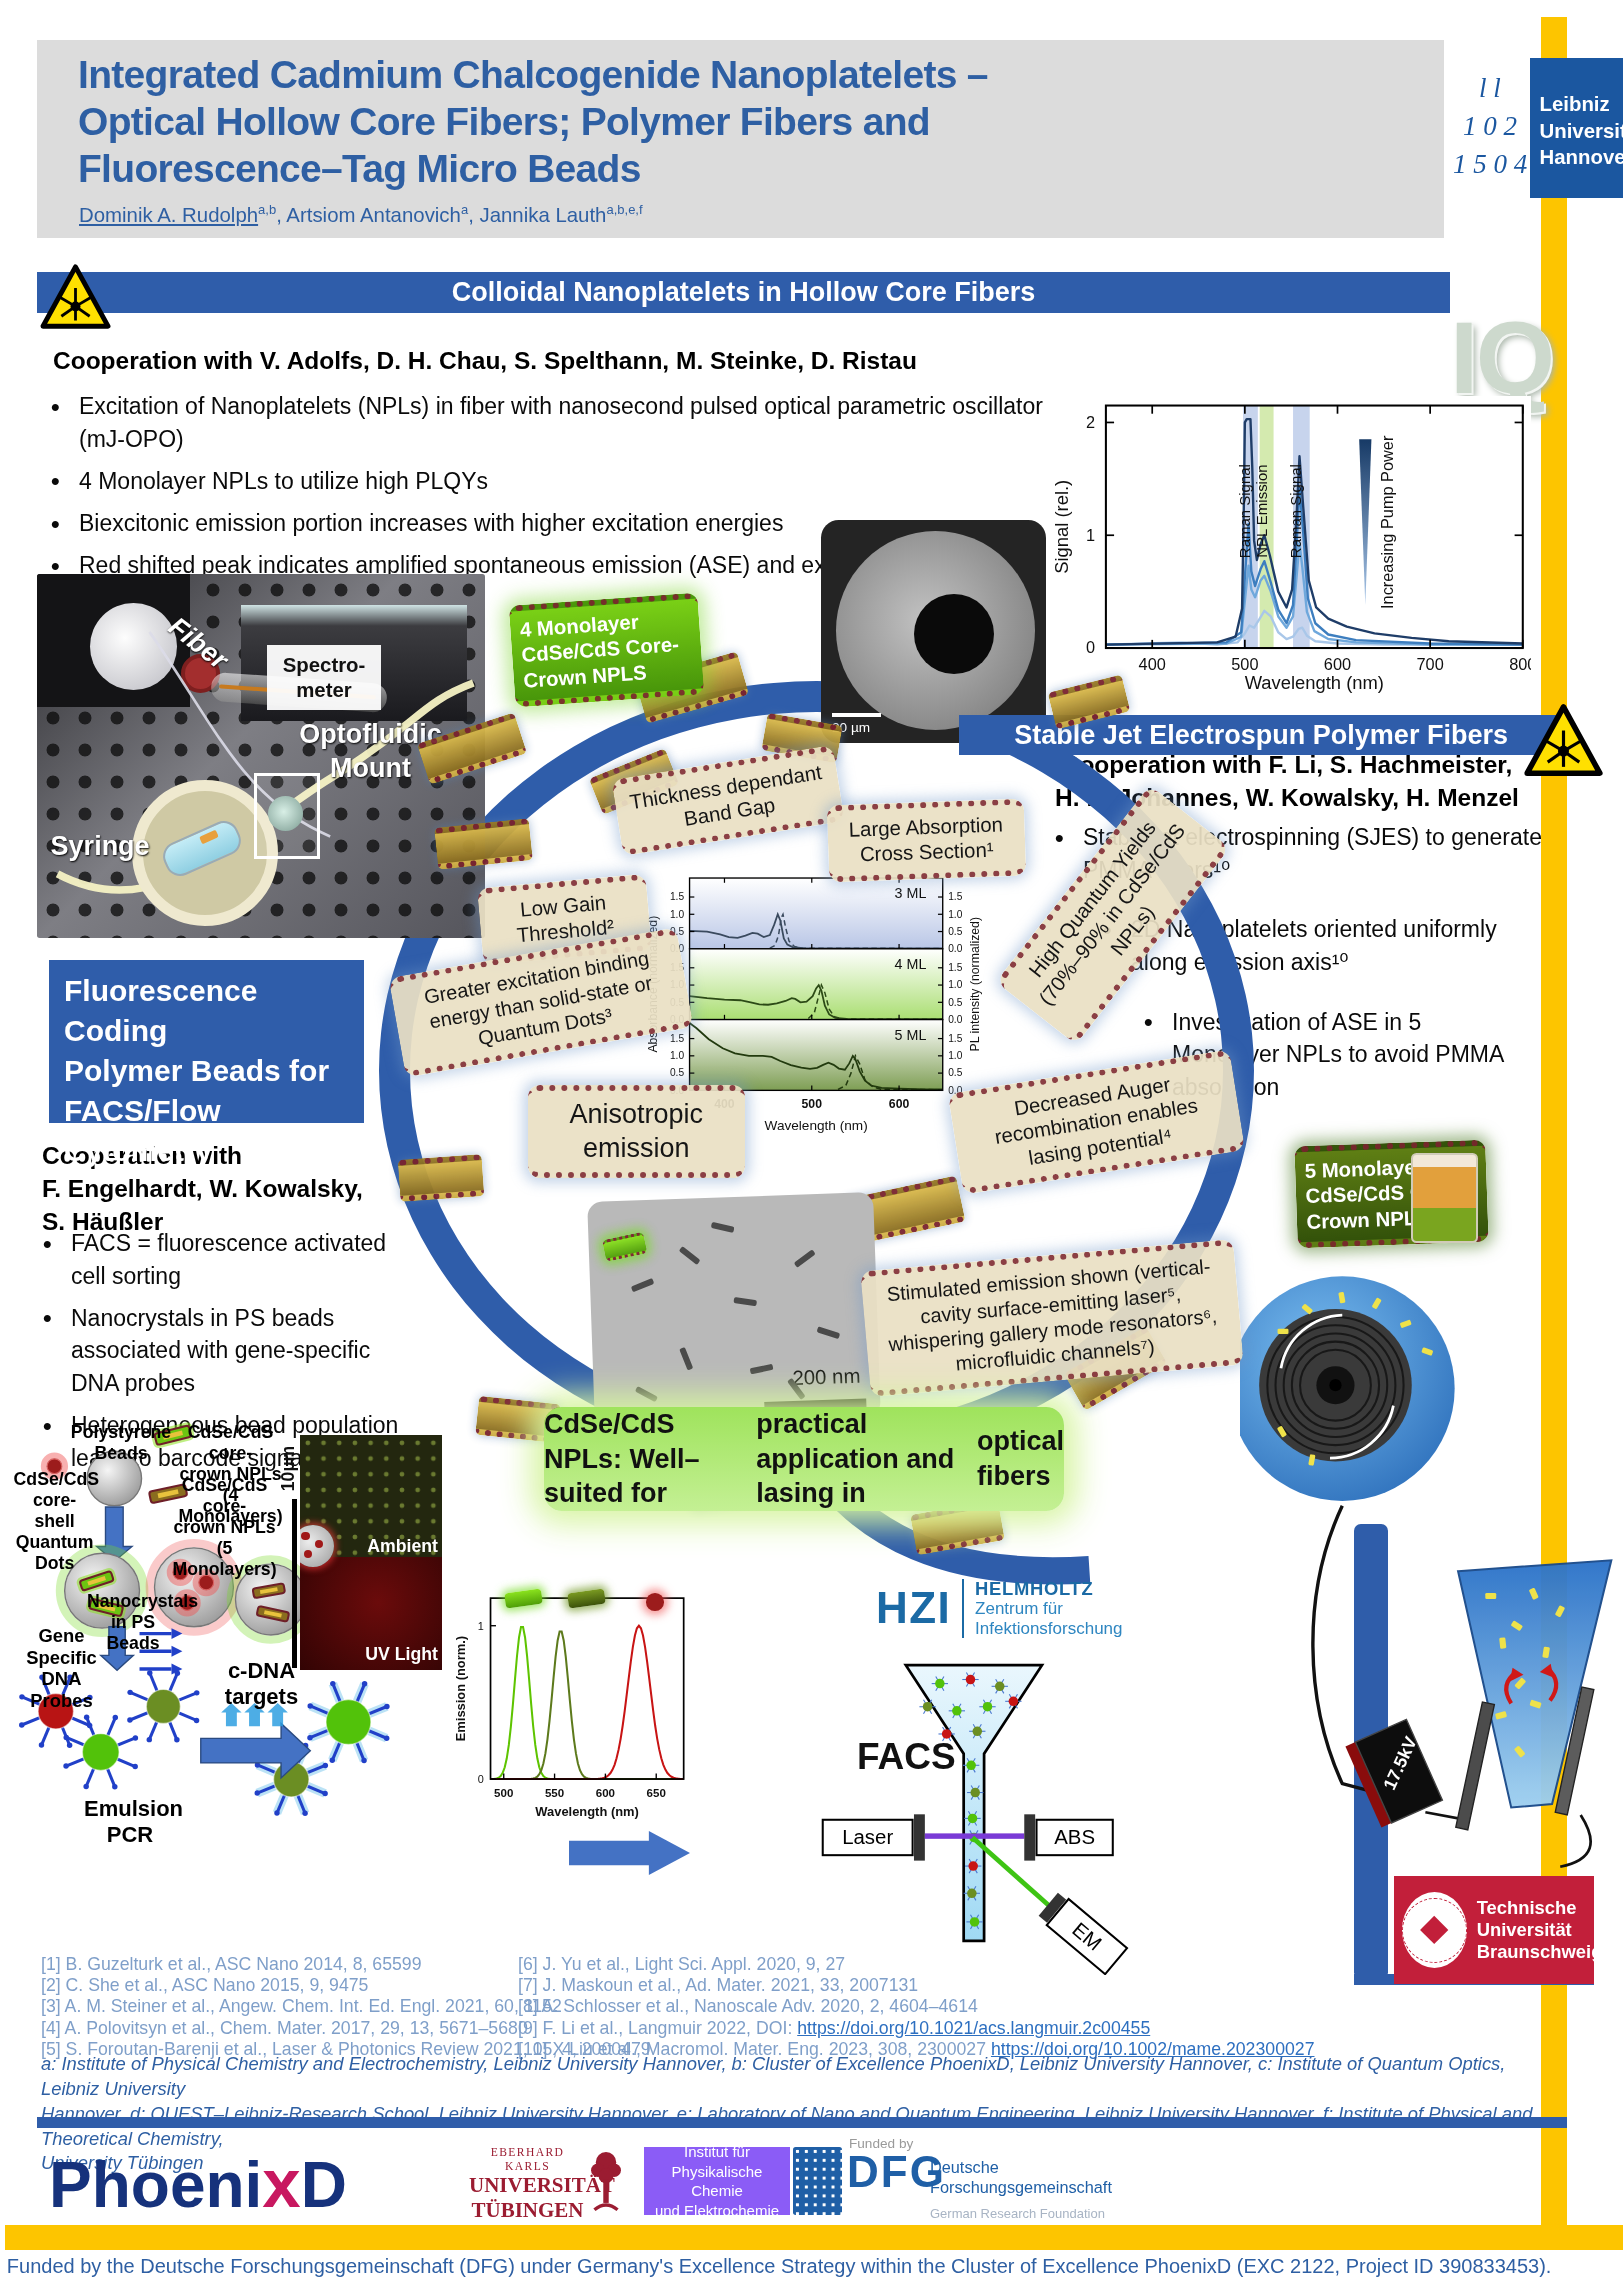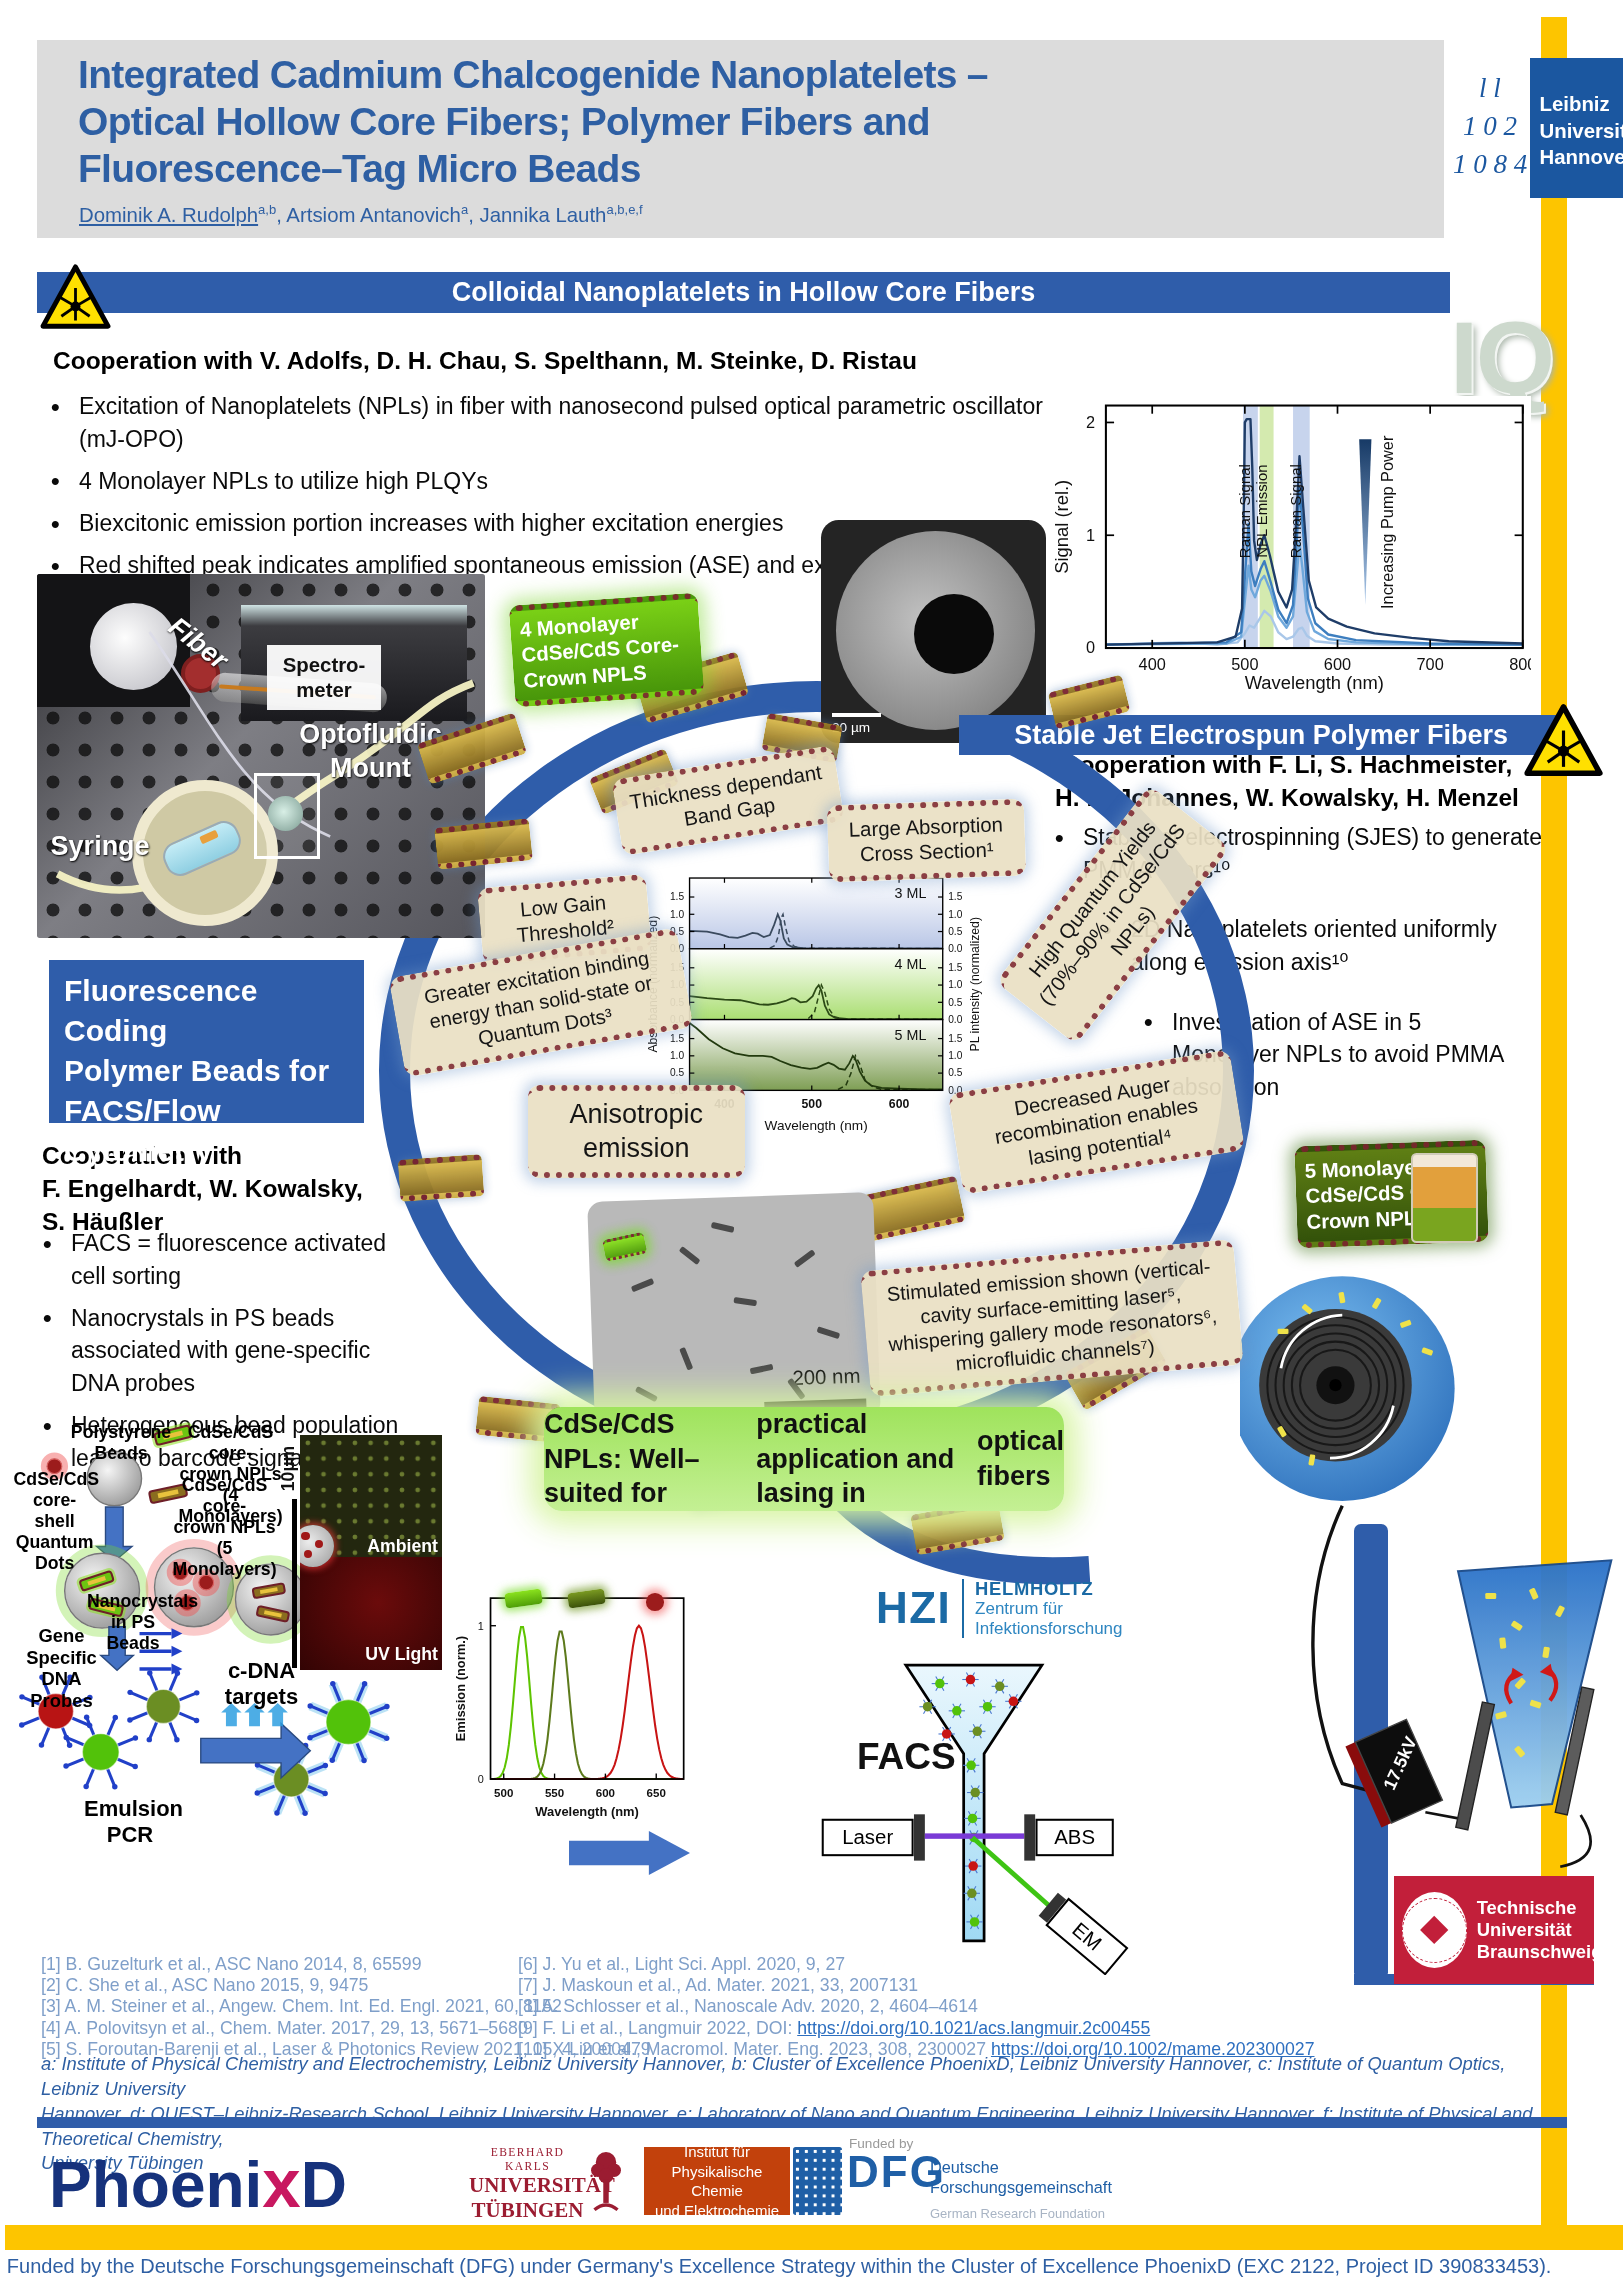--- a/index.html
+++ b/index.html
@@ -62,21 +62,21 @@
     </div>
     <div class="abs authors" style="left:42px;top:162px;">
       <span class="u">Dominik A. Rudolph</span><sup>a,b</sup><span>, Artsiom Antanovich</span><sup>a</sup><span>, Jannika Lauth</span><sup>a,b,e,f</sup>
     </div>
   </div>
 
   <div class="abs" style="left:1450px;top:58px;display:flex;z-index:2;">
     <div style="width:80px;height:140px;background:#fff;color:#1b57a0;font-family:'Liberation Serif',serif;font-style:italic;font-size:27px;line-height:1.4;text-align:center;padding-top:12.3px;box-sizing:border-box;">
       <div>l l</div>
       <div>1 0 2</div>
-      <div>1 0 8 4</div>
+      <div>1 5 0 4</div>
     </div>
     <div style="width:94px;height:140px;background:#1b57a0;color:#fff;font-size:20.4px;font-weight:600;line-height:1.3;padding:33px 0 0 9.5px;box-sizing:border-box;">
       <div>Leibniz</div>
       <div>Universität</div>
       <div>Hannover</div>
     </div>
   </div>
 
   <div class="abs bluebar secbar" style="left:37px;top:272px;width:1413px;height:41px;z-index:2;">
     <span>Colloidal Nanoplatelets in Hollow Core Fibers</span>
@@ -876,21 +876,21 @@
     <div style="font-size:21px;font-weight:600;">TÜBINGEN</div>
   </div>
   <svg class="abs" style="left:589px;top:2147px;" width="34" height="67" viewBox="0 0 50 98">
     <circle cx="25" cy="22" r="15" fill="#9b1c31"></circle>
       <circle cx="13" cy="34" r="10" fill="#9b1c31"></circle>
       <circle cx="37" cy="34" r="10" fill="#9b1c31"></circle>
       <circle cx="25" cy="42" r="11" fill="#9b1c31"></circle>
     <rect x="21" y="48" width="8" height="34" fill="#9b1c31"></rect>
       <path d="M8,92 Q25,78 42,92" stroke="#9b1c31" stroke-width="5" fill="none"></path>
   </svg>
-  <div class="abs" style="left:644px;top:2147px;width:146px;height:68px;background:#c2410c;color:#fff;display:flex;flex-direction:column;justify-content:center;align-items:center;font-size:15px;line-height:1.3;text-align:center;">
+  <div class="abs" style="left:644px;top:2147px;width:146px;height:68px;background:#8b5cf6;color:#fff;display:flex;flex-direction:column;justify-content:center;align-items:center;font-size:15px;line-height:1.3;text-align:center;">
     <div>Institut für</div>
       <div>Physikalische Chemie</div>
       <div>und Elektrochemie</div>
   </div>
   <div class="abs dfg-dots" style="left:793px;top:2147px;width:49px;height:68px;"></div>
   <div class="abs" style="left:849px;top:2136px;font-size:13.6px;color:#9a9a9a;">Funded by</div>
   <div class="abs" style="left:847px;top:2147px;font-size:44px;font-weight:800;color:#1f5fa6;letter-spacing:2px;">DFG</div>
   <div class="abs" style="left:930px;top:2158px;font-size:16.3px;color:#1f5fa6;line-height:1.2;">
     <div>Deutsche</div>
       <div>Forschungsgemeinschaft</div>

